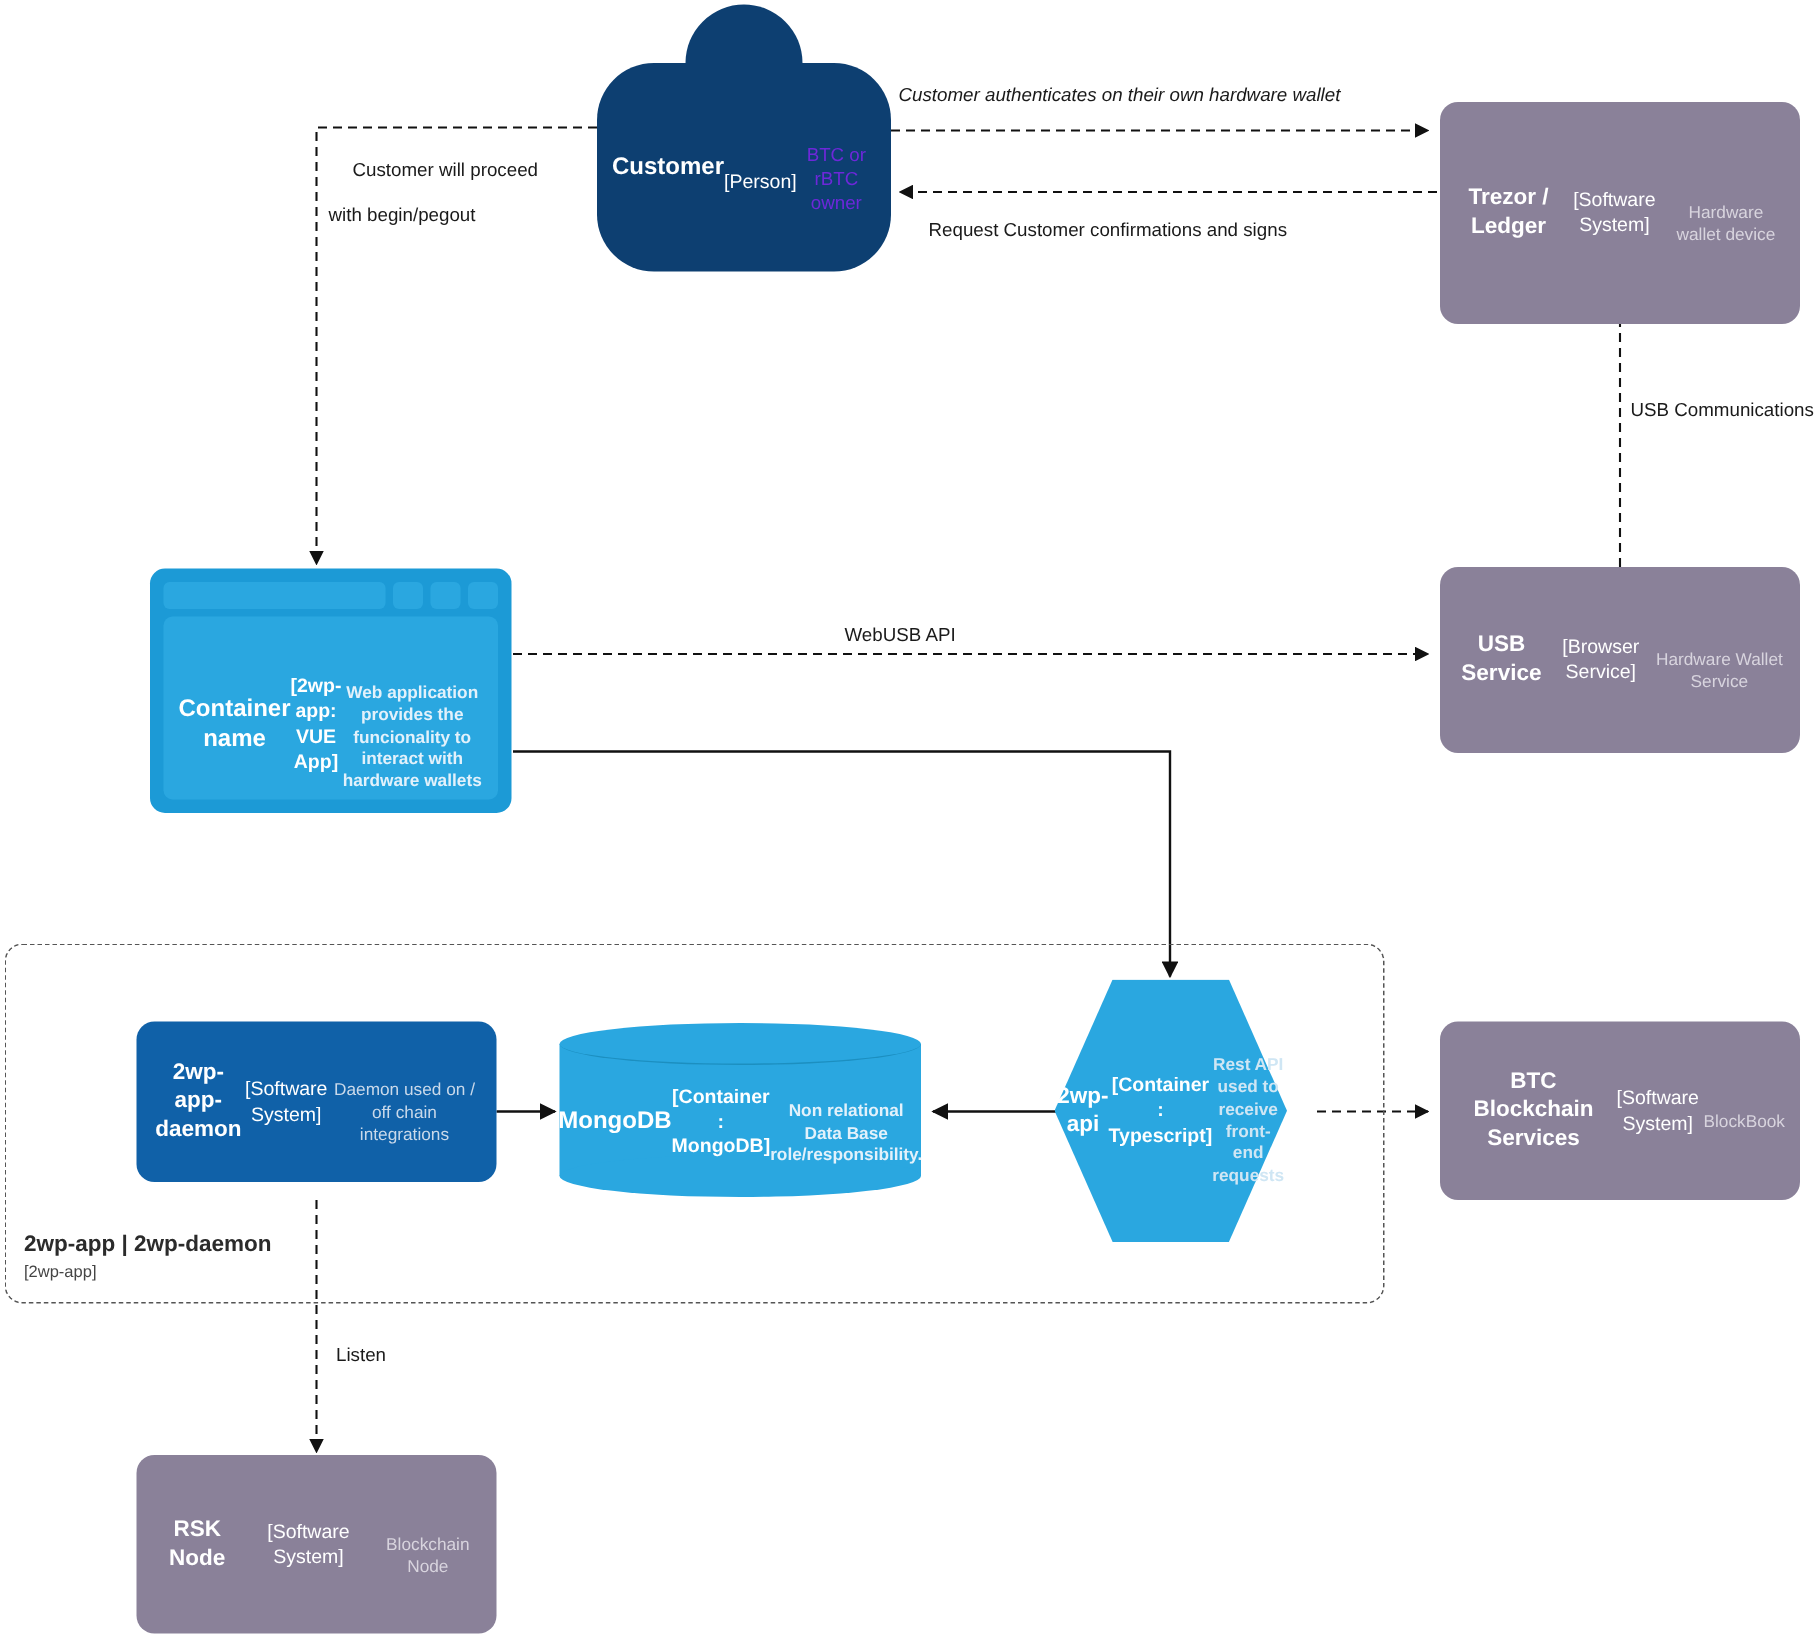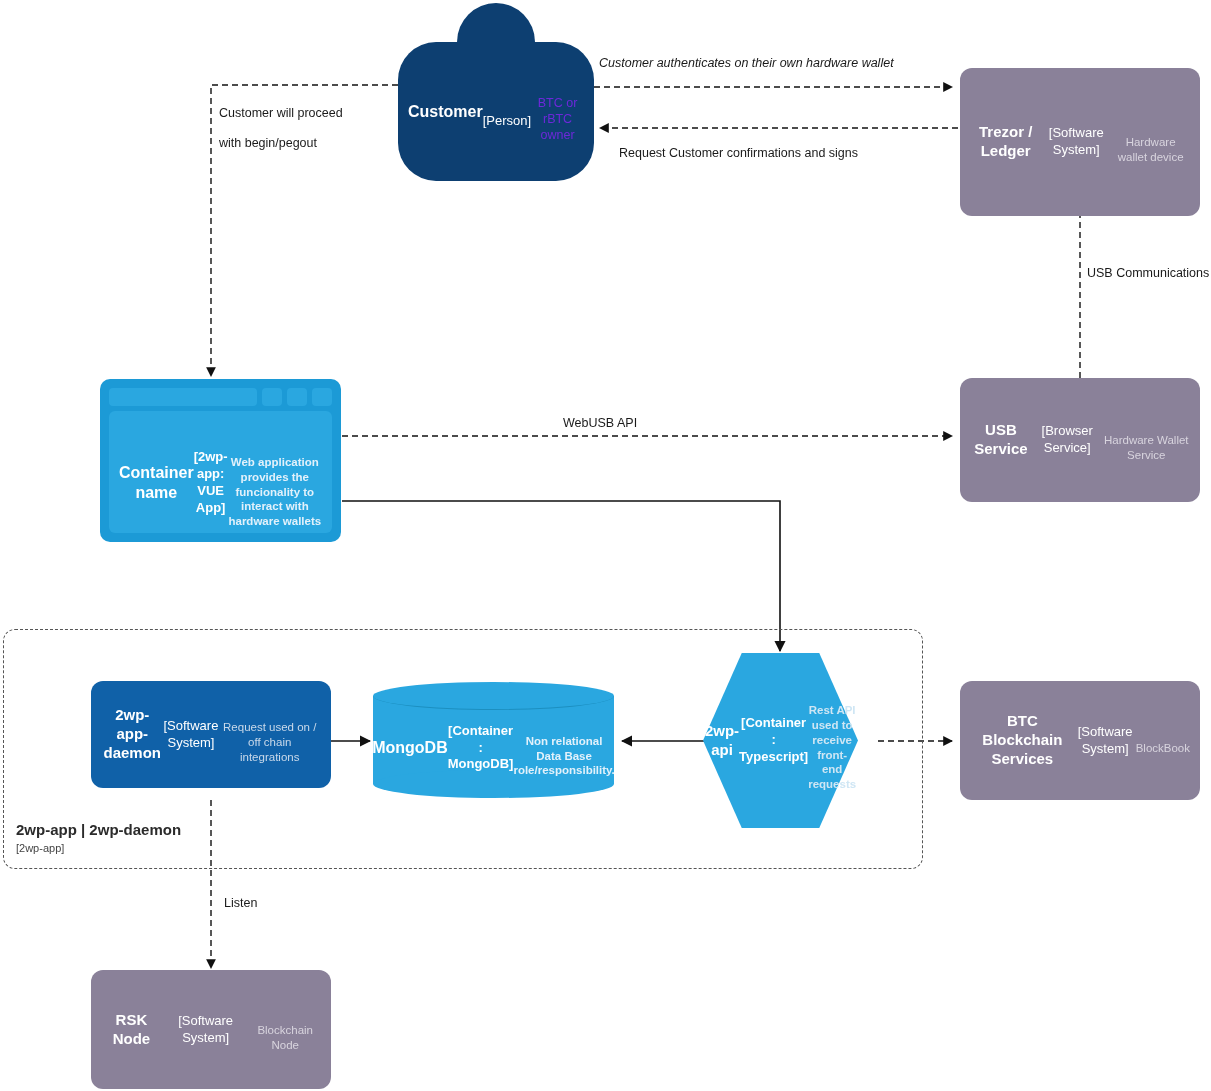--- a/index.html
+++ b/index.html
@@ -168,21 +168,21 @@
 
     <path d="M 878 741 L 952 741" stroke="#111111" stroke-width="1.4" stroke-dasharray="6 4" fill="none" marker-end="url(#arrow)"></path>
 
     <path d="M 211 800 L 211 968" stroke="#111111" stroke-width="1.4" stroke-dasharray="6 4" fill="none" marker-end="url(#arrow)"></path>
   </svg>
 
   <div class="edge-label" style="left:599px; top:56px;font-style:italic;">Customer authenticates on their own hardware wallet</div>
 
   <div class="edge-label" style="left:619px; top:146px;">Request Customer confirmations and signs</div>
 
-  <div class="edge-label" style="left:219px; top:106px;">Customer will proceed</div>
+  <div class="edge-label" style="left:235px; top:106px;">Customer will proceed</div>
 
   <div class="edge-label" style="left:219px; top:136px;">with begin/pegout</div>
 
   <div class="edge-label" style="left:563px; top:416px;">WebUSB API</div>
 
   <div class="edge-label" style="left:1087px; top:266px;">USB Communications</div>
 
   <div class="edge-label" style="left:224px; top:896px;">Listen</div>
 
   <div id="boundary-2wp-app" style="left:3px; top:629px; width:920px; height:240px;">
@@ -232,21 +232,21 @@
       <div class="sub">[Browser Service]</div>
       <div class="desc">Hardware Wallet Service</div>
     </div>
   </div>
 
   <div class="node blue" id="node-daemon" style="left:91px; top:681px; width:240px; height:107px;">
     <div class="boxfill"></div>
     <div class="label-wrap">
       <div class="ttl">2wp-app-daemon</div>
       <div class="sub">[Software System]</div>
-      <div class="desc">Request used on / off chain integrations</div>
+      <div class="desc">Daemon used on / off chain integrations</div>
     </div>
   </div>
 
   <div class="node" id="node-mongodb" style="left:373px; top:682px; width:241px; height:116px;">
     <div class="cyl-body"></div>
     <div class="cyl-bot"></div>
     <div class="cyl-top"></div>
     <div class="label-wrap">
       <div class="ttl">MongoDB</div>
       <div class="sub">[Container : MongoDB]</div>

